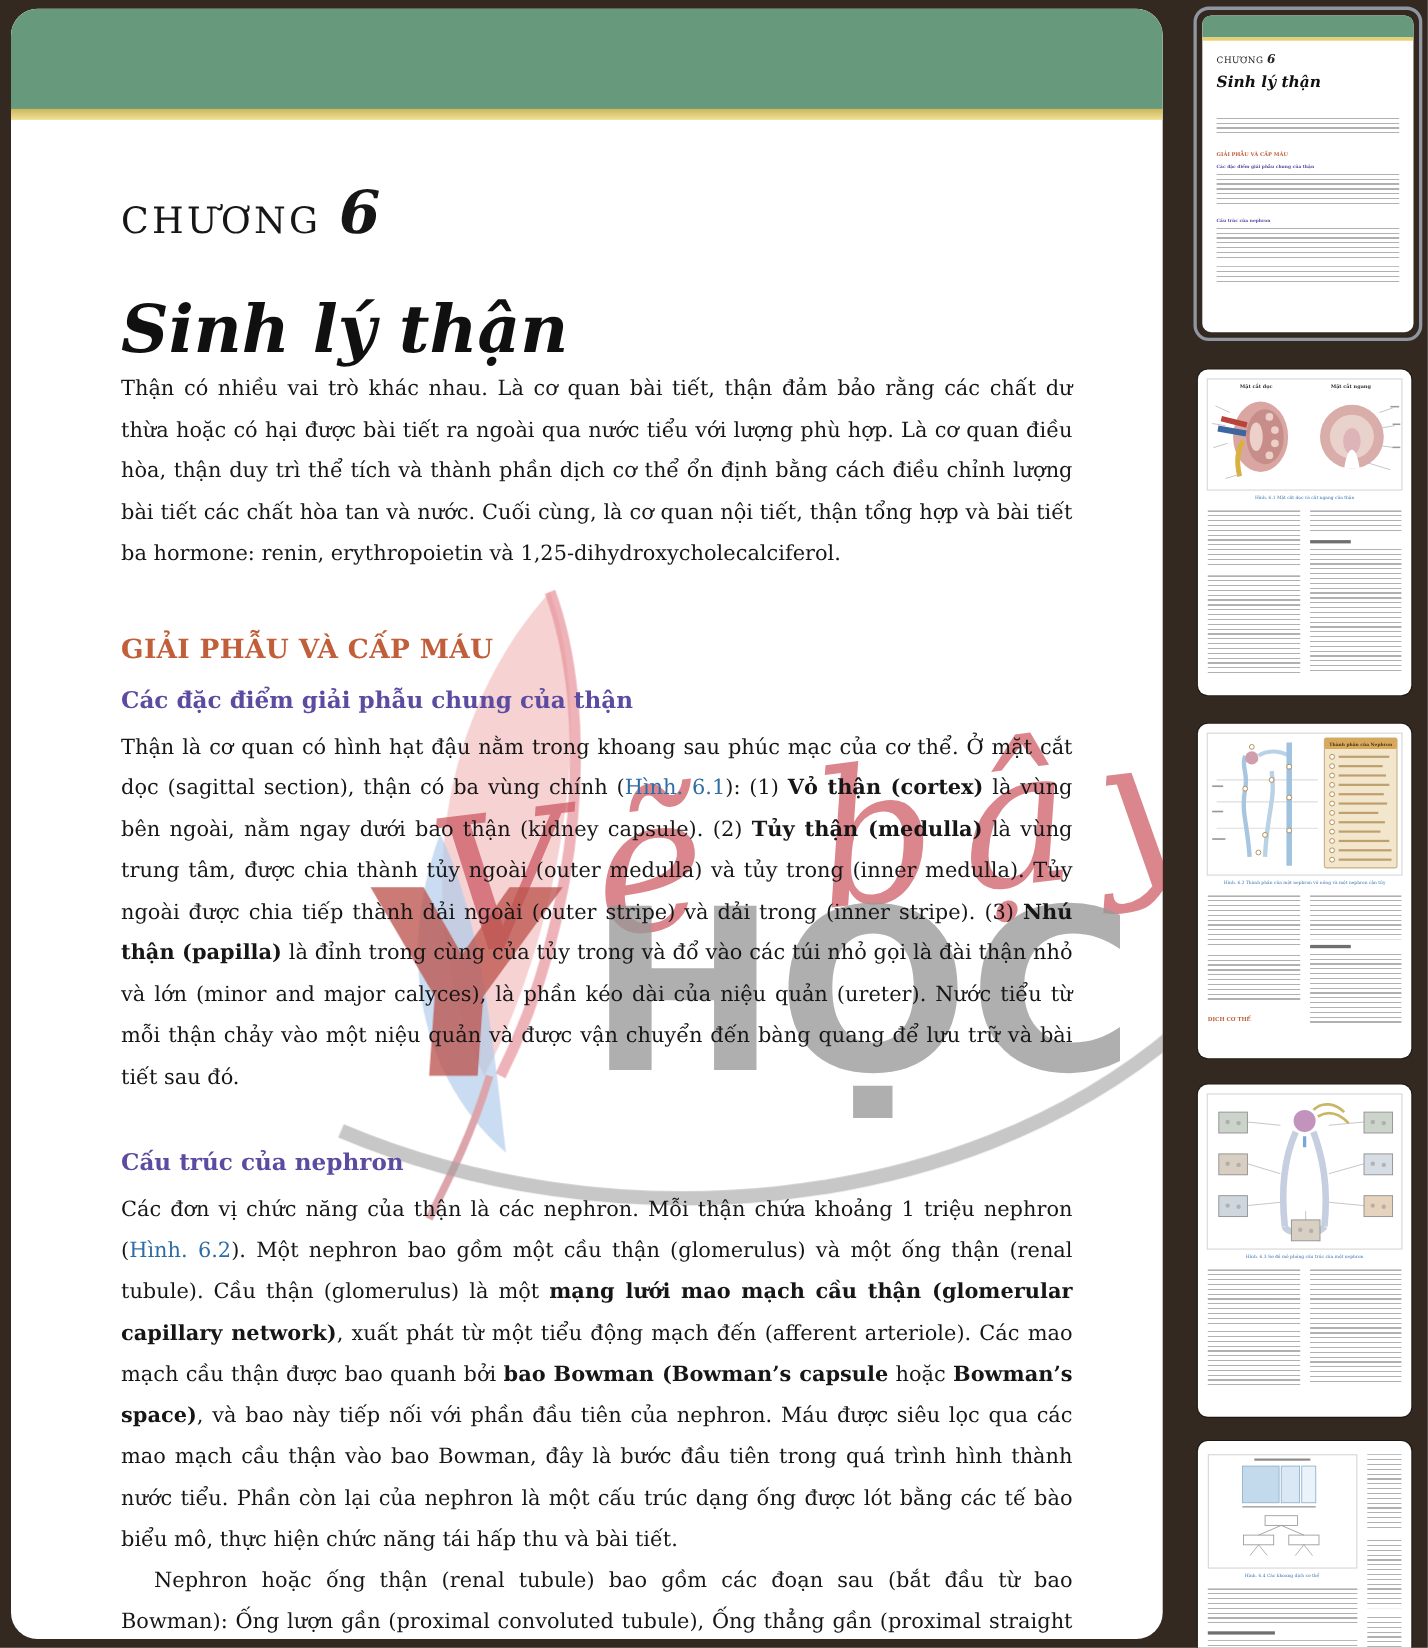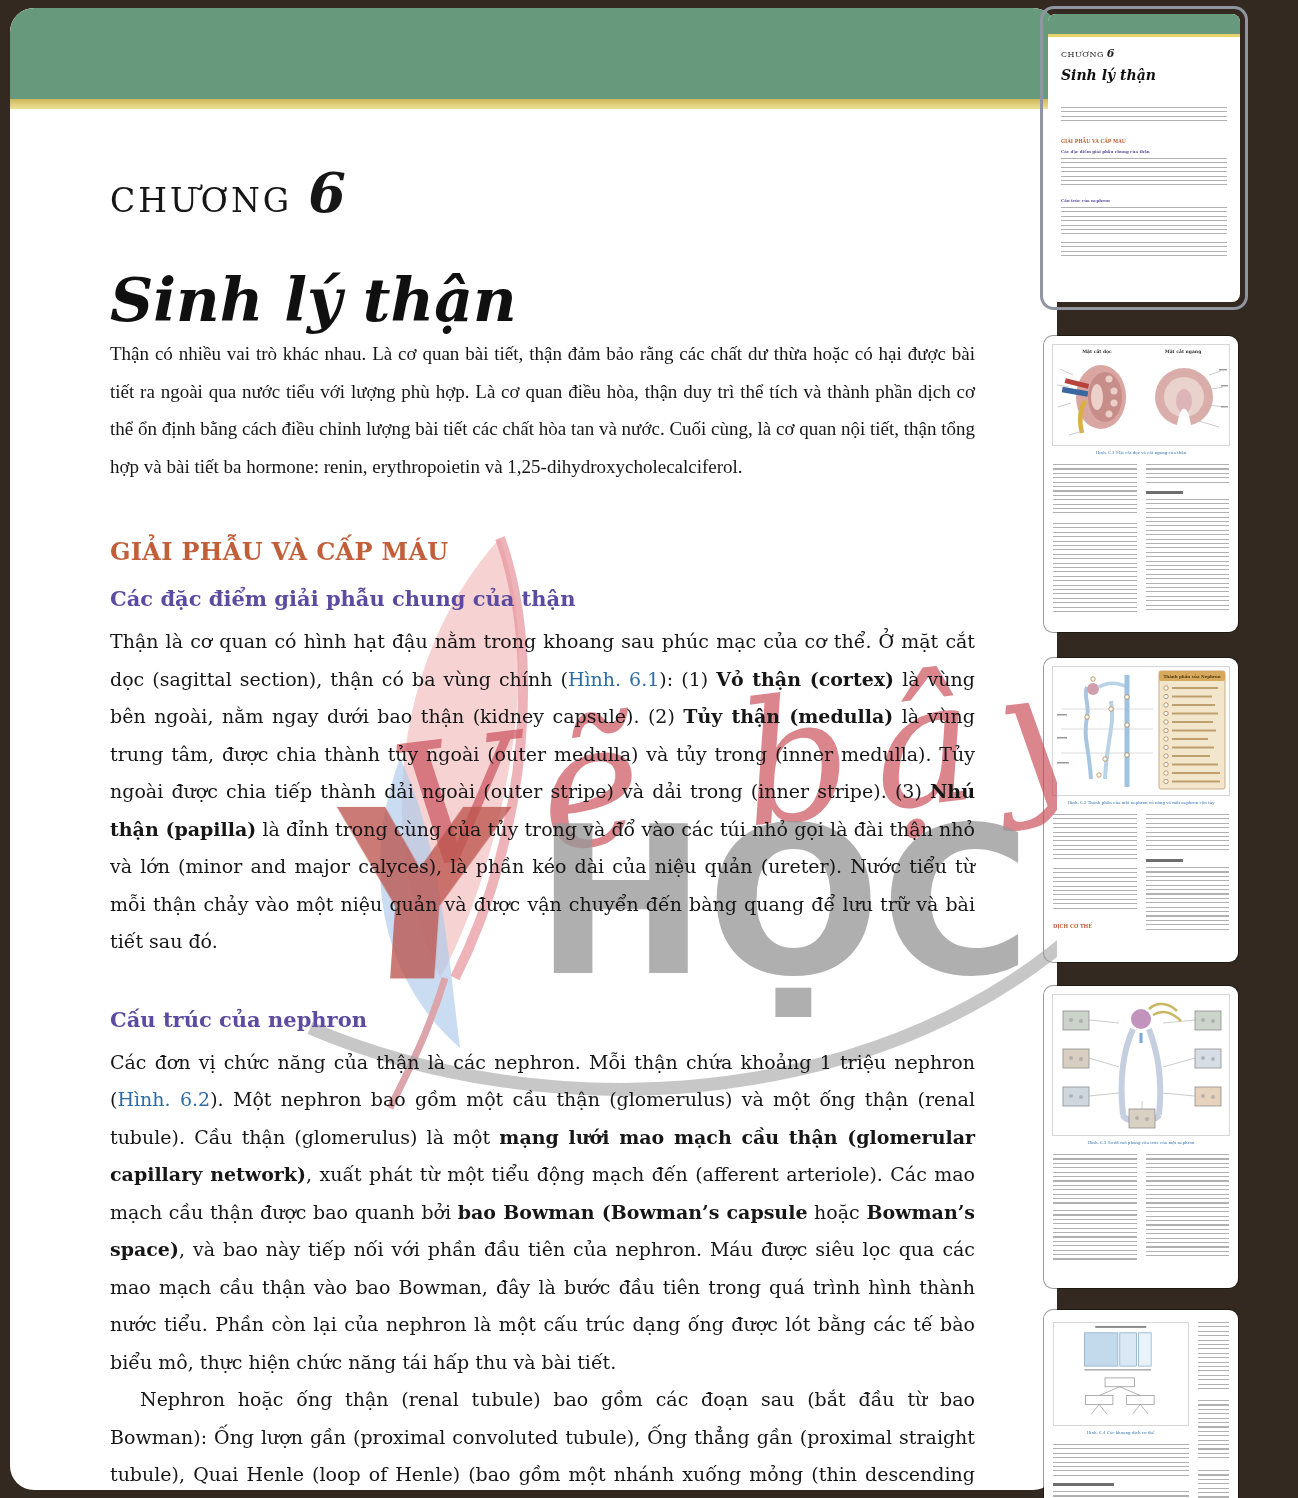--- a/index.html
+++ b/index.html
@@ -19,35 +19,35 @@
 
   .content{position:relative;z-index:2;padding:52px 82px 0 100px;}
 
   .chapter-line{display:flex;align-items:baseline;gap:16px;color:#161616;}
   .chapter-label{font-size:33px;letter-spacing:3px;}
   .chapter-number{font-size:54px;font-weight:bold;font-style:italic;}
 
   .page-title{margin:40px 0 0;font-size:60px;font-style:italic;font-weight:600;color:#101010;}
 
   p.body{margin:0;font-size:19px;line-height:37.5px;text-align:justify;color:#161616;}
-  .intro{margin-top:136px;font-family:Liberation Serif, serif;}
+  .intro{margin-top:136px;}
   h2.sec{margin:52px 0 0;font-size:24px;color:#c05f3a;letter-spacing:.3px;font-weight:bold;}
   h3.sub{margin:20px 0 0;font-size:21px;color:#5c4ba0;font-weight:bold;}
   p.after-sub{margin-top:12px;}
   h3.sub2{margin-top:46px;}
   p.indent{text-indent:30px;}
 
   .seg-b{font-weight:bold;}
   .seg-link{color:#2e6ca5;cursor:pointer;}
 
   
   .watermark{position:absolute;left:240px;top:500px;width:840px;height:660px;z-index:1;pointer-events:none;}
 
   
-  .sidebar{position:absolute;left:1040px;top:0;width:208px;height:1498px;}
+  .sidebar{position:absolute;left:1085px;top:0;width:208px;height:1498px;}
   .thumb{position:absolute;left:4px;width:194px;background:#fff;border-radius:9px;
          overflow:hidden;box-shadow:0 0 0 1px rgba(0,0,0,.4);cursor:pointer;}
   .thumb.selected{left:0;width:192px;background:transparent;border:3px solid #8f95a1;
                   border-radius:14px;padding:5px;overflow:visible;box-shadow:none;}
   .thumb.selected .mini-page{background:#fff;border-radius:8px;overflow:hidden;height:288px;}
   #t1{top:6px;}
   #t2{top:336px;height:296px;}
   #t3{top:658px;height:304px;}
   #t4{top:986px;height:302px;}
   #t5{top:1310px;height:252px;}

